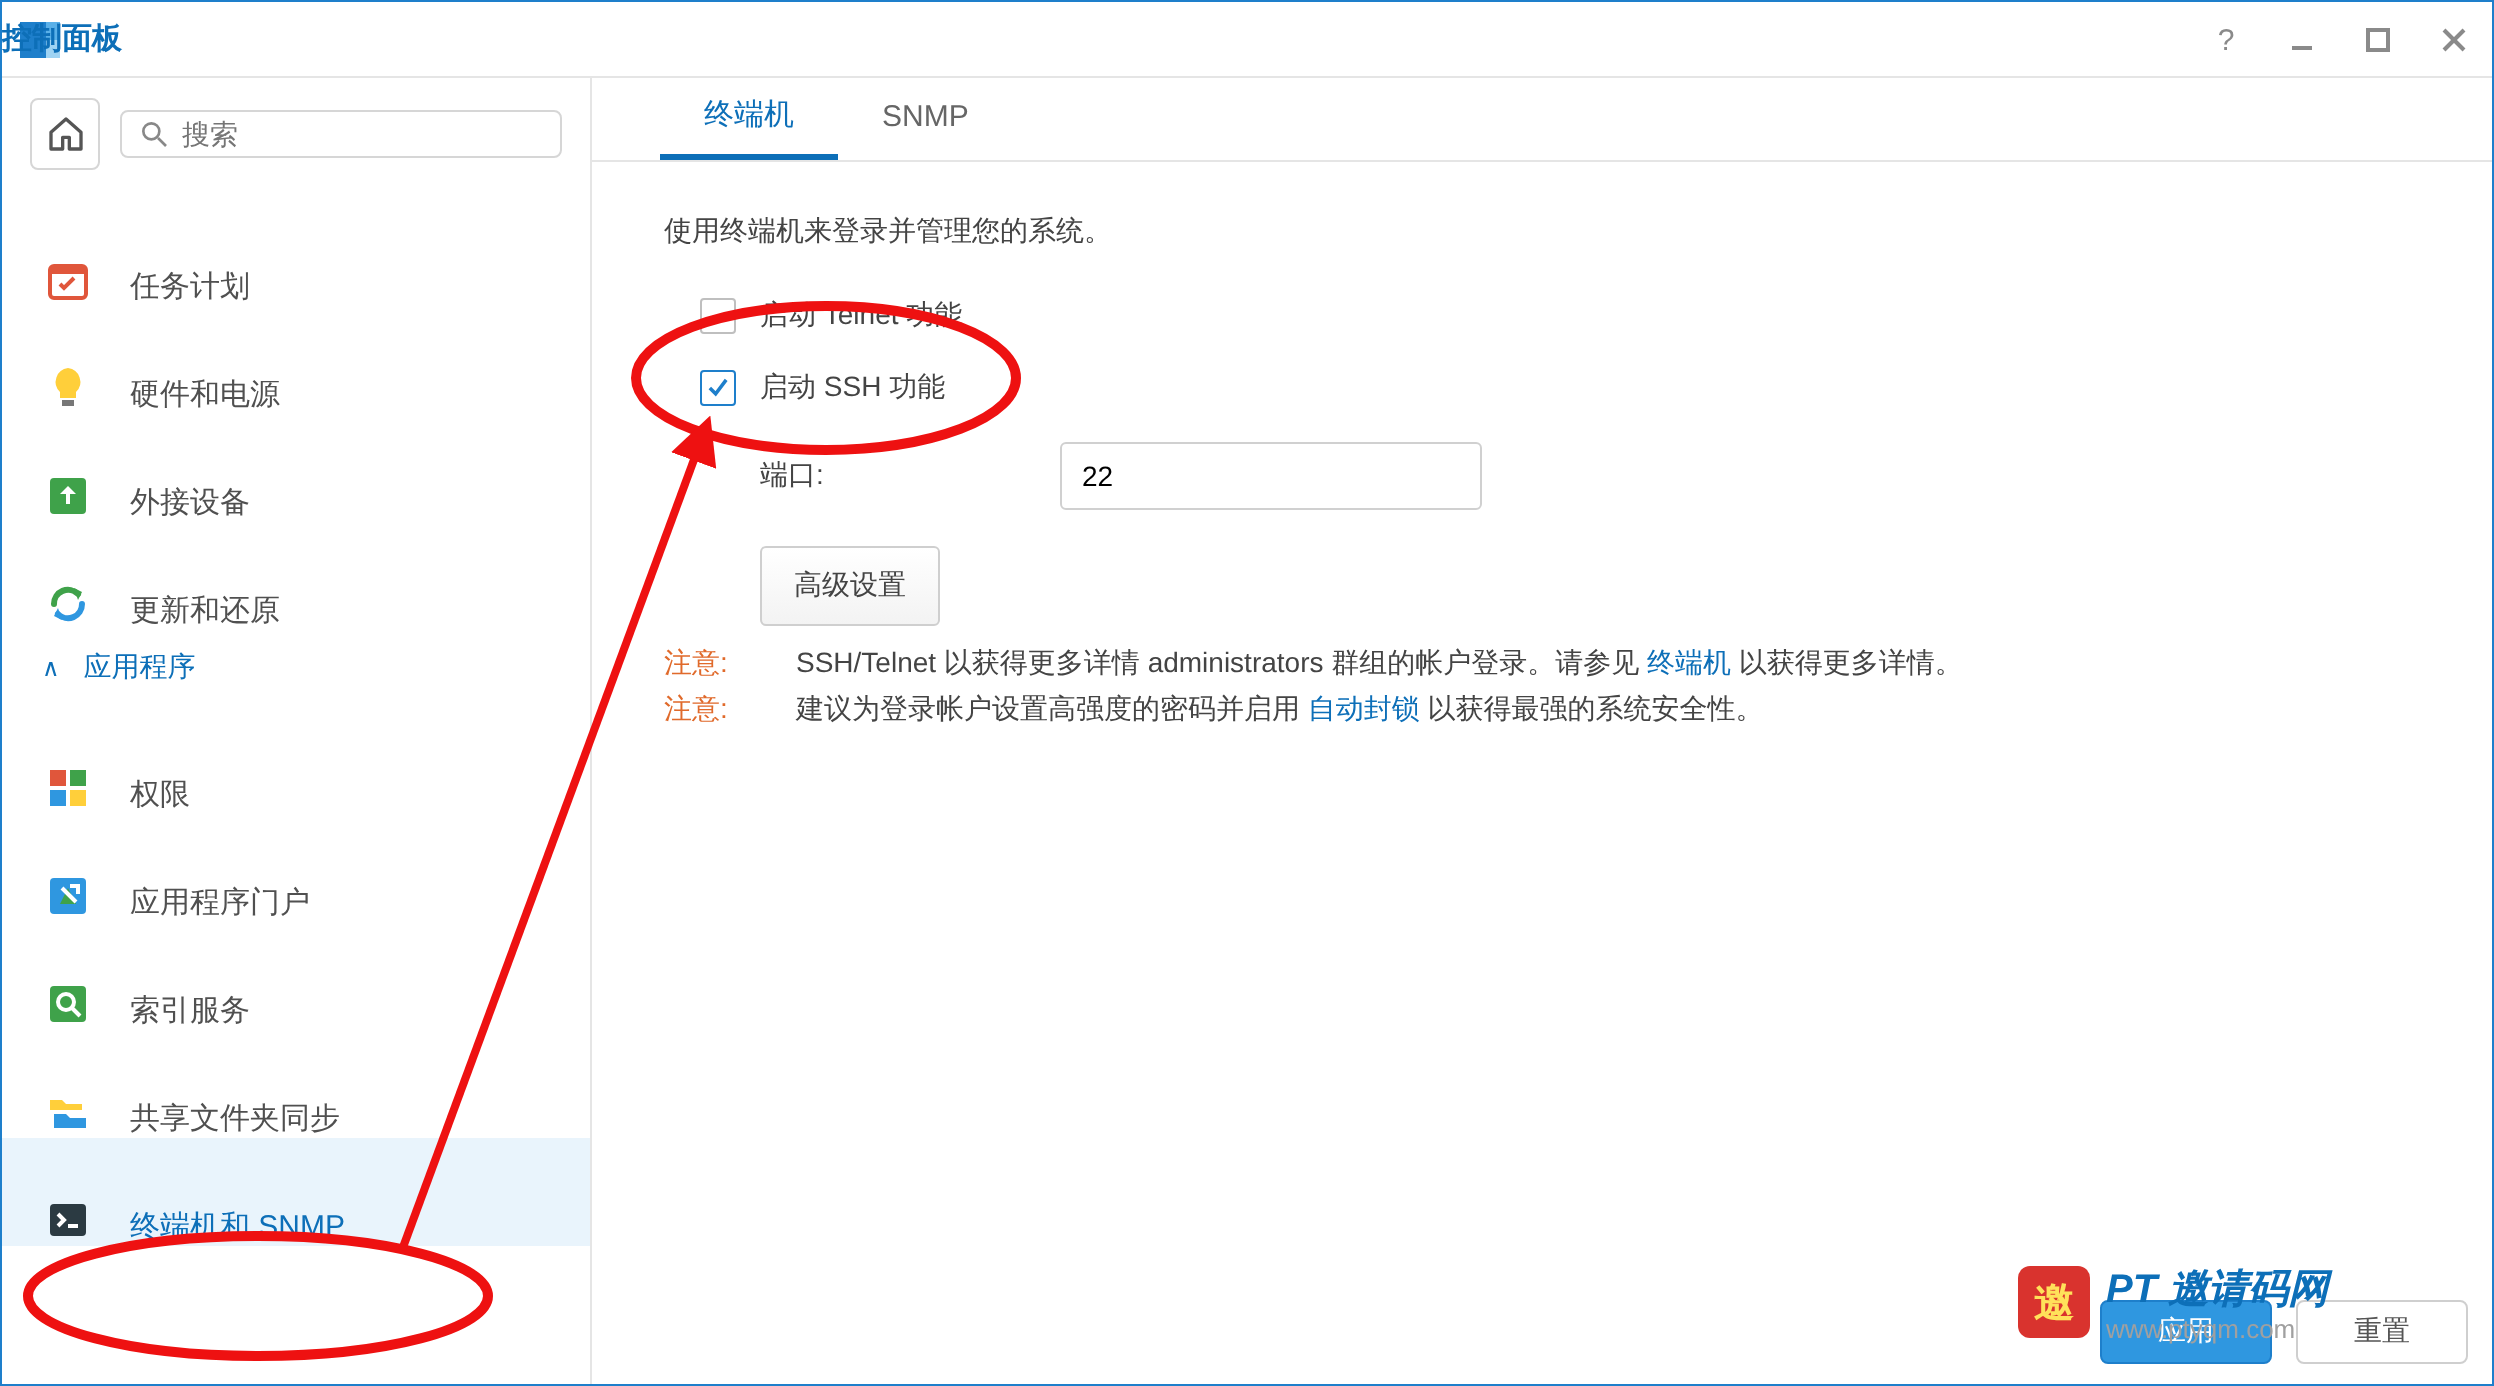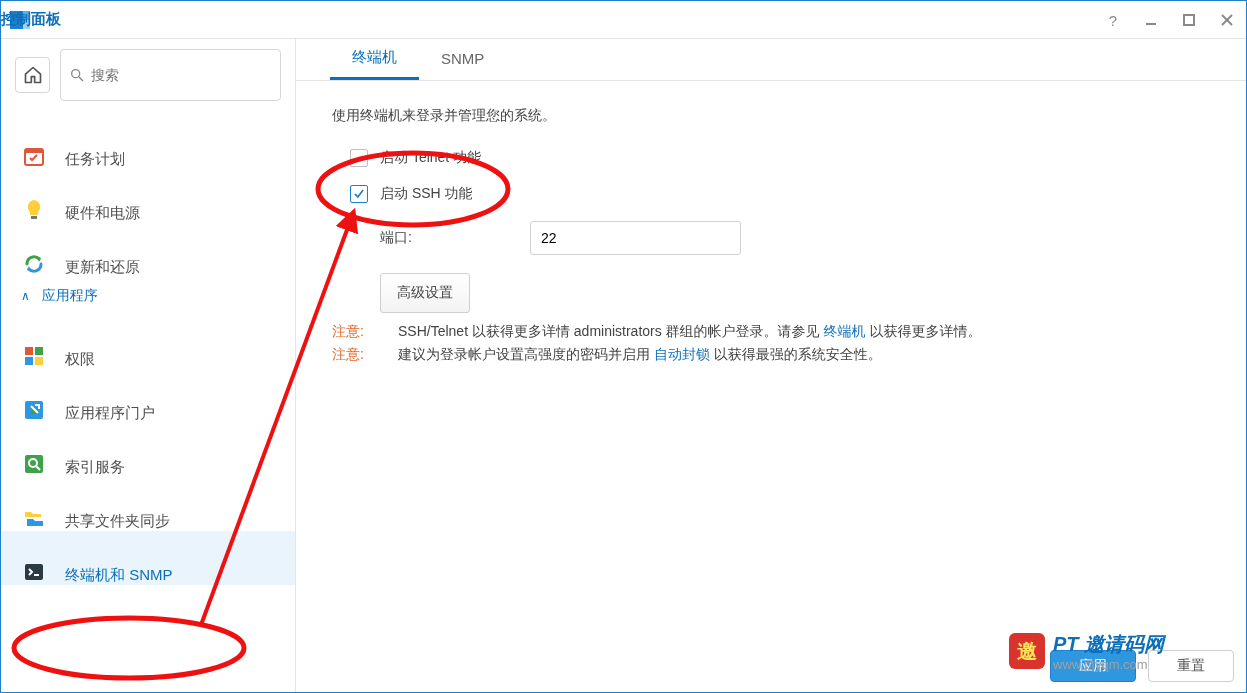--- a/index.html
+++ b/index.html
@@ -71,21 +71,21 @@
   .home-btn {
     width: 44px; height: 36px;
     border: 1px solid #d6d6d6;
     border-radius: 4px;
     background: #fff;
     display: flex; align-items: center; justify-content: center;
     cursor: pointer;
   }
   .search-wrap {
     flex: 1;
-    height: 52px;
+    height: 24px;
     border: 1px solid #d6d6d6;
     border-radius: 4px;
     display: flex;
     align-items: center;
     padding: 0 8px;
     gap: 6px;
   }
   .search-wrap svg { flex: none; }
   .search-input {
     border: none;
@@ -324,20 +324,29 @@
           <svg width="24" height="24" viewBox="0 0 24 24">
               <path d="M12 2 a7 7 0 0 1 4 12 v3 h-8 v-3 a7 7 0 0 1 4 -12z" fill="#ffcf3a"></path>
               <rect x="9" y="18" width="6" height="3" fill="#777"></rect>
             </svg>
         </span>
         <span>硬件和电源</span>
       </div>
       <div class="side-item">
         <span class="icon-slot">
           <svg width="24" height="24" viewBox="0 0 24 24">
+              <rect x="3" y="3" width="18" height="18" rx="2" fill="#3fa24a"></rect>
+              <path d="M12 7 l4 4 h-3 v5 h-2 v-5 h-3 z" fill="#fff"></path>
+            </svg>
+        </span>
+        <span>外接设备</span>
+      </div>
+      <div class="side-item">
+        <span class="icon-slot">
+          <svg width="24" height="24" viewBox="0 0 24 24">
               <path d="M5 12 a7 7 0 0 1 12 -5" fill="none" stroke="#3fa24a" stroke-width="3" stroke-linecap="round"></path>
               <path d="M19 12 a7 7 0 0 1 -12 5" fill="none" stroke="#2f97e0" stroke-width="3" stroke-linecap="round"></path>
               <path d="M15 4 l4 2 l-2 4 z" fill="#3fa24a"></path>
               <path d="M9 20 l-4 -2 l2 -4 z" fill="#2f97e0"></path>
             </svg>
         </span>
         <span>更新和还原</span>
       </div>
 
       <div class="section-hdr">

